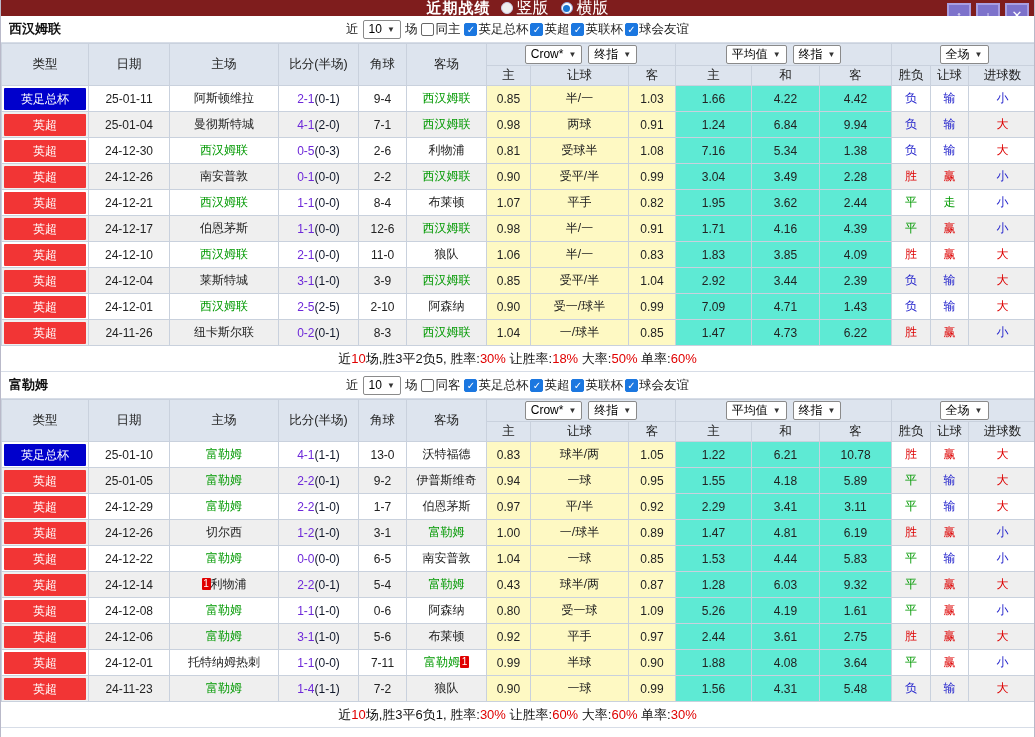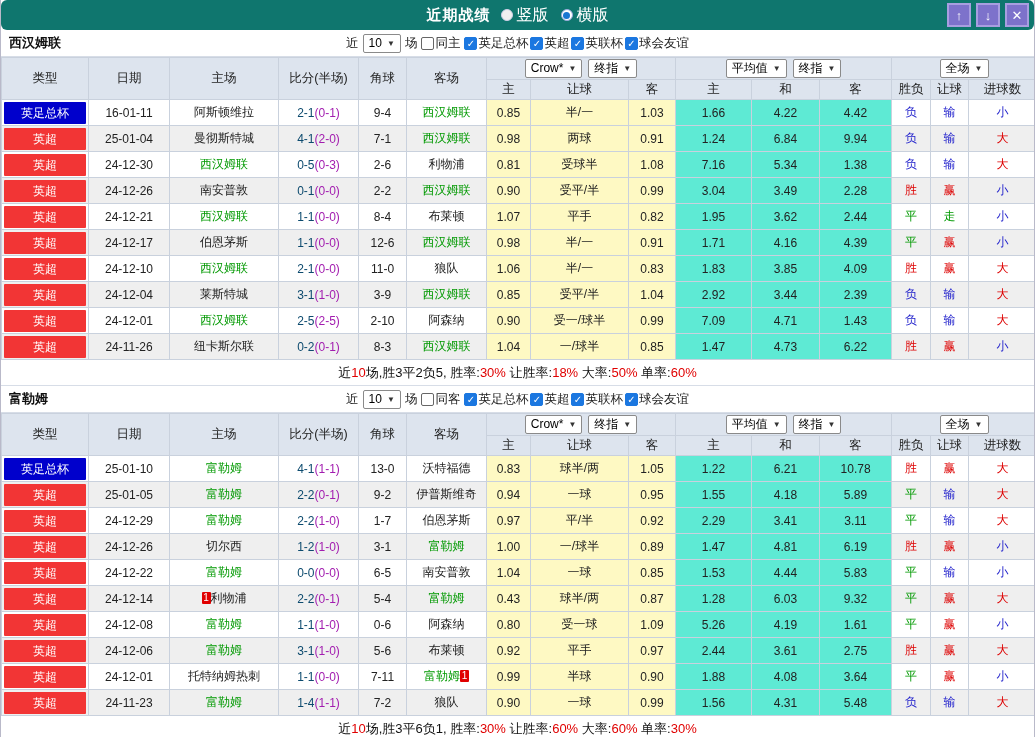--- a/index.html
+++ b/index.html
@@ -1,20 +1,20 @@
 <!DOCTYPE html>
 <html><head>
 <meta charset="utf-8">
 <style>
   * { margin:0; padding:0; box-sizing:border-box; }
   body { width:1035px; font-family:"Liberation Sans","DejaVu Sans",sans-serif; background:#fff; }
   .app { width:1035px; height:737px; border-left:1px solid #b9b9c9; border-right:1px solid #b9b9c9; overflow:hidden; }
 
   
-  .titlebar { height:30px; background:#0f766e; position:relative; display:flex; align-items:center; justify-content:center; color:#fff;border-radius:6px; }
+  .titlebar { height:16px; background:#7f1d1d; position:relative; display:flex; align-items:center; justify-content:center; color:#fff; }
   .titlebar .center { display:flex; align-items:center; gap:10px; }
   .tb-title { font-size:15px; font-weight:bold; letter-spacing:1px; }
   .radio-group { display:flex; align-items:center; gap:12px; }
   .radio-opt { display:flex; align-items:center; gap:4px; font-size:16px; cursor:pointer; }
   .radio { width:12px; height:12px; border-radius:50%; background:#efefef; border:1px solid #cfcfe8; }
   .radio.sel { background:#fff; border:1px solid #9ad; display:flex; align-items:center; justify-content:center; }
   .radio.sel::after { content:''; width:7px; height:7px; border-radius:50%; background:#1976d2; }
   .tb-buttons { position:absolute; right:5px; top:3px; display:flex; gap:5px; }
   .tb-btn { width:24px; height:24px; background:#7d72cb; border:2px solid #a89ee0; color:#fff; font-size:13px; font-weight:bold; display:flex; align-items:center; justify-content:center; cursor:pointer; }
 
@@ -40,22 +40,22 @@
   tbody tr { height:26px; background:#fff; }
   tbody tr:nth-child(even) { background:#efefef; }
   td.crow { background:#fef9c3; }
   td.avg { background:#5eead4; }
   .dd-cell { padding:1px 0;margin-top:19px; }
   .dd-wrap { display:flex; align-items:center; justify-content:center; gap:6px; }
   .badge { display:block; margin:1px 2px; height:22px; line-height:22px; color:#fff; font-size:12px; border-radius:1px; }
   .badge.cup { background:#0000cc; }
   .badge.epl { background:#f23535; }
   .hl { color:#009900; }
-  .score { color:#0c4a6e; }
-  .half { color:#a21caf; }
+  .score { color:#6d28d9; }
+  .half { color:#0f172a; }
   .red { color:#dd0000; }
   .green { color:#009900; }
   .blue { color:#2222cc; }
   .card { display:inline-block; background:#e00000; color:#fff; font-size:10px; line-height:12px; min-width:9px; padding:0 1px; border-radius:1px; vertical-align:1px; }
   .card:empty { display:none; }
 
   
   .summary { height:26px; display:flex; align-items:center; justify-content:center; font-size:13px; color:#111; border-bottom:1px solid #d7dde7; background:#fff; }
   .summary span { white-space:pre; }
   .summary .red { color:#e00000; }
@@ -196,21 +196,21 @@
         <th>让球</th>
         <th>进球数</th>
       </tr>
     </thead>
     <tbody>
 
     <tr>
         <td>
             <span class="badge cup">英足总杯</span>
           </td>
-        <td>16-01-11</td>
+        <td>25-01-11</td>
         <td><span>阿斯顿维拉</span></td>
         <td><span class="score">2-1</span><span class="half">(0-1)</span></td>
         <td>9-4</td>
         <td><span class="hl">西汉姆联</span></td>
         <td class="crow">0.85</td>
         <td class="crow">半/一</td>
         <td class="crow">1.03</td>
         <td class="avg">1.66</td>
         <td class="avg">4.22</td>
         <td class="avg">4.42</td>

